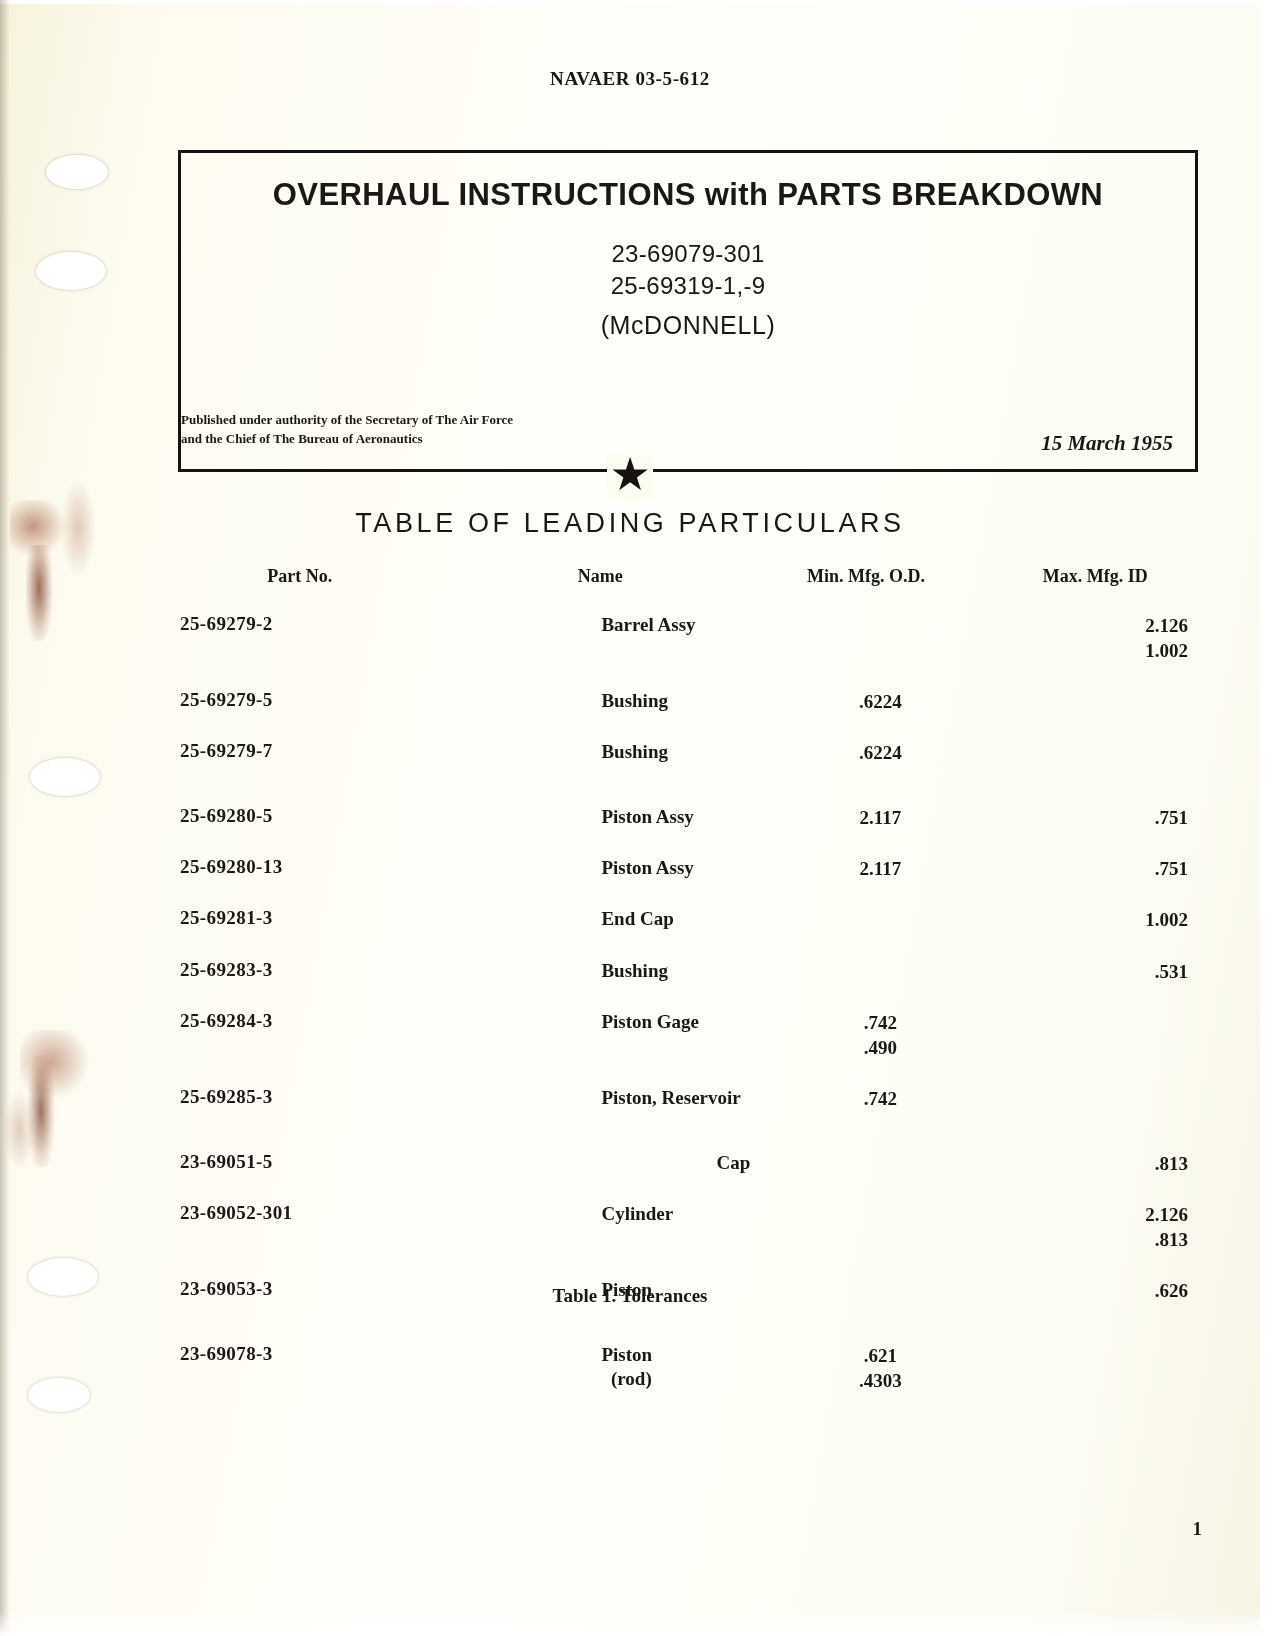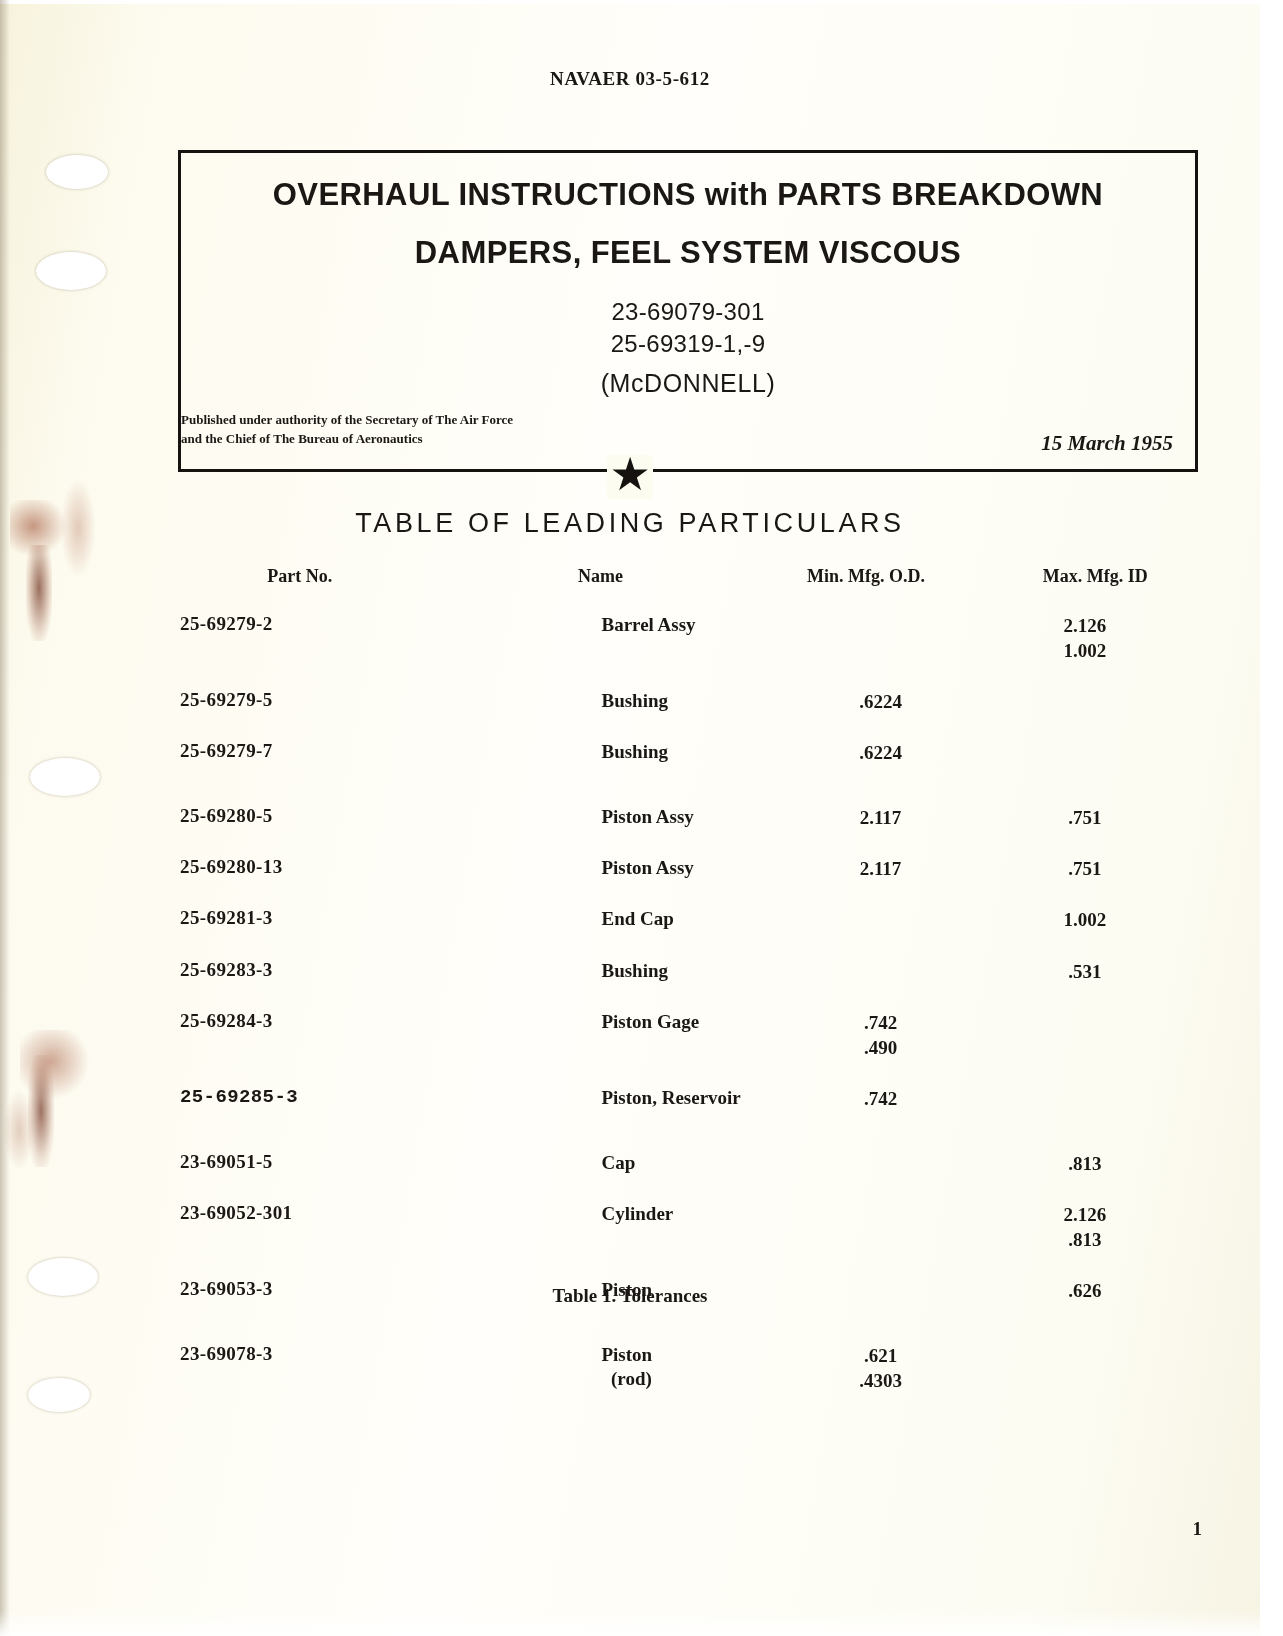--- a/index.html
+++ b/index.html
@@ -197,21 +197,21 @@
     white-space: pre;
     line-height: 1.28;
   }
   td.od {
     text-align: center;
     padding-left: 30px;
     white-space: pre;
     line-height: 1.32;
   }
   td.id {
-    text-align: center;
+    text-align: right;
     padding-right: 22px;
     white-space: pre;
     line-height: 1.32;
   }
 
   .caption {
     position: absolute;
     left: 0; right: 0;
     top: 1285px;
     text-align: center;
@@ -254,21 +254,20 @@
               background: radial-gradient(ellipse at 45% 45%, rgba(150,64,34,.52), rgba(150,64,34,0) 70%);"></div>
   <div class="stain" style="left:28px; top:1055px; width:26px; height:112px;
               background: radial-gradient(ellipse at 50% 50%, rgba(110,45,25,.78), rgba(140,60,32,.16) 60%, rgba(140,60,32,0) 82%);"></div>
   <div class="stain" style="left:4px; top:1090px; width:30px; height:80px;
               background: radial-gradient(ellipse at 50% 50%, rgba(150,72,42,.30), rgba(150,72,42,0) 72%);"></div>
 
   <div class="doc-number">NAVAER 03-5-612</div>
 
   <div class="title-box">
     <div class="title-main">OVERHAUL INSTRUCTIONS with PARTS BREAKDOWN</div>
-    <div class="title-sub">DAMPERS, FEEL SYSTEM VISCOUS</div>
     <div class="part-numbers">
       <div>23-69079-301</div>
       <div>25-69319-1,-9</div>
     </div>
     <div class="maker">(McDONNELL)</div>
     <div class="authority">
       <div>Published under authority of the Secretary of The Air Force</div>
       <div>and the Chief of The Bureau of Aeronautics</div>
     </div>
     <div class="pubdate">15 March 1955</div>
@@ -333,28 +332,28 @@
             <td class="id" style="padding-bottom: 26px;">.531</td>
           </tr>
           <tr>
             <td class="part" style="padding-bottom: 26px;">25-69284-3</td>
             <td class="name" style="padding-bottom: 26px;">Piston Gage</td>
             <td class="od" style="padding-bottom: 26px;">.742
 .490</td>
             <td class="id" style="padding-bottom: 26px;"></td>
           </tr>
           <tr>
-            <td class="part" style="padding-bottom: 40px; font-family: Liberation Mono, monospace;">25-69285-3</td>
+            <td class="part" style="padding-bottom: 40px;">25-69285-3</td>
             <td class="name" style="padding-bottom: 40px;">Piston, Reservoir</td>
             <td class="od" style="padding-bottom: 40px;">.742</td>
             <td class="id" style="padding-bottom: 40px;"></td>
           </tr>
           <tr>
             <td class="part" style="padding-bottom: 26px;">23-69051-5</td>
-            <td class="name" style="padding-bottom: 26px;">Cap</td>
+            <td class="name" style="padding-bottom: 26px; text-align: right;">Cap</td>
             <td class="od" style="padding-bottom: 26px;"></td>
             <td class="id" style="padding-bottom: 26px;">.813</td>
           </tr>
           <tr>
             <td class="part" style="padding-bottom: 26px;">23-69052-301</td>
             <td class="name" style="padding-bottom: 26px;">Cylinder</td>
             <td class="od" style="padding-bottom: 26px;"></td>
             <td class="id" style="padding-bottom: 26px;">2.126
 .813</td>
           </tr>

